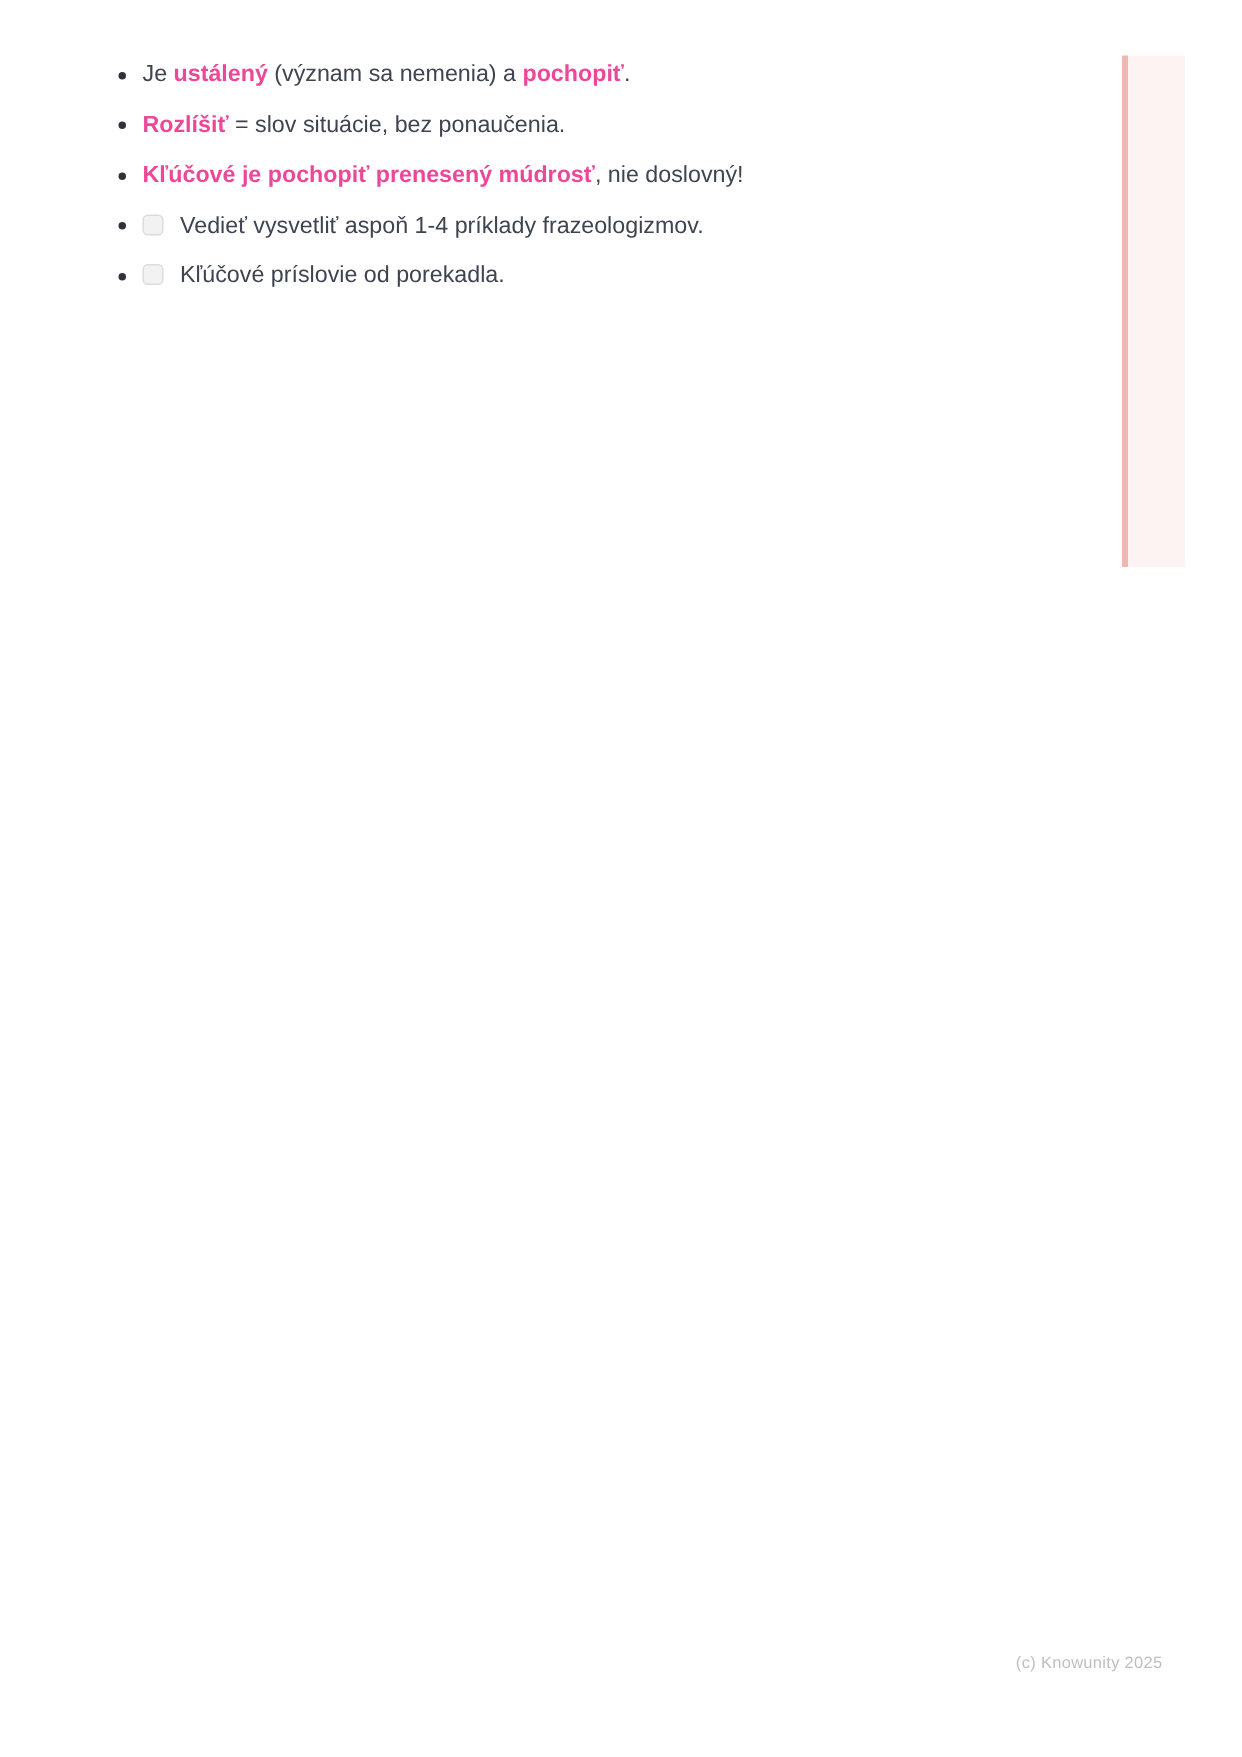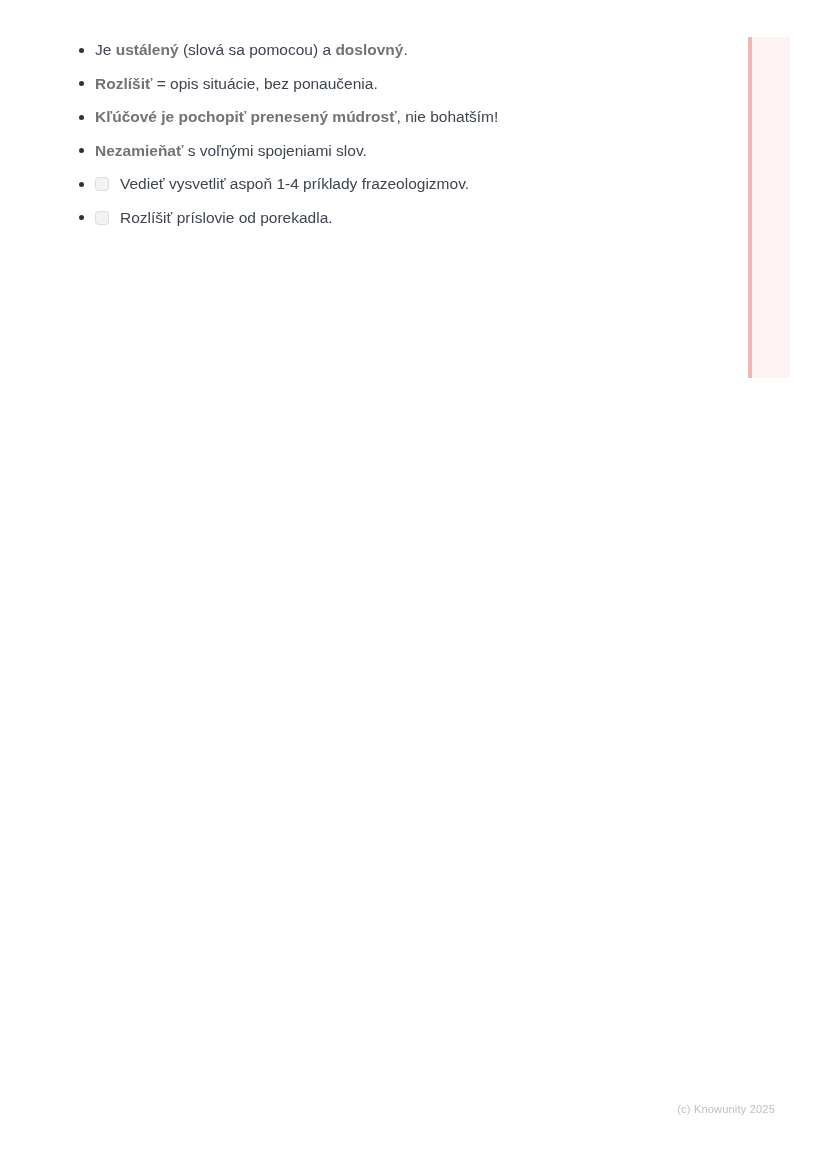--- a/index.html
+++ b/index.html
@@ -44,21 +44,21 @@
     position: absolute;
     left: -16px;
     top: 7.5px;
     width: 5px;
     height: 5px;
     border-radius: 50%;
     background: #2e333b;
   }
   .note-list strong {
     font-weight: bold;
-    color: #737373;
+    color: #ec4899;
   }
   .todo-checkbox {
     display: inline-block;
     width: 14px;
     height: 14px;
     box-sizing: border-box;
     background: #f2f2f2;
     border: 1px solid #dcdcdc;
     border-radius: 3.5px;
     margin-right: 11px;
@@ -73,21 +73,20 @@
     color: #bfbfbf;
     letter-spacing: 0.2px;
   }
 </style>
 </head>
 <body style="--panel-fill: #fdf3f2; --panel-edge: #f0b6b3; background: rgb(255, 255, 255);">
 
 <div class="accent-panel"></div>
 
 <ul class="note-list" id="note-list">
-    <li><span>Je </span><strong>ustálený</strong><span> (slová sa pomocou) a </span><strong>doslovný</strong><span>.</span></li>
-    <li><strong>Rozlíšiť</strong><span> = opis situácie, bez ponaučenia.</span></li>
-    <li><strong>Kľúčové je pochopiť prenesený múdrosť</strong><span>, nie bohatším!</span></li>
-    <li><strong>Nezamieňať</strong><span> s voľnými spojeniami slov.</span></li>
+    <li><span>Je </span><strong>ustálený</strong><span> (význam sa nemenia) a </span><strong>pochopiť</strong><span>.</span></li>
+    <li><strong>Rozlíšiť</strong><span> = slov situácie, bez ponaučenia.</span></li>
+    <li><strong>Kľúčové je pochopiť prenesený múdrosť</strong><span>, nie doslovný!</span></li>
     <li><span class="todo-checkbox"></span><span>Vedieť vysvetliť aspoň 1-4 príklady frazeologizmov.</span></li>
-    <li><span class="todo-checkbox"></span><span>Rozlíšiť príslovie od porekadla.</span></li>
+    <li><span class="todo-checkbox"></span><span>Kľúčové príslovie od porekadla.</span></li>
   </ul>
 
 <div class="footer">(c) Knowunity 2025</div>
 
 </body></html>

